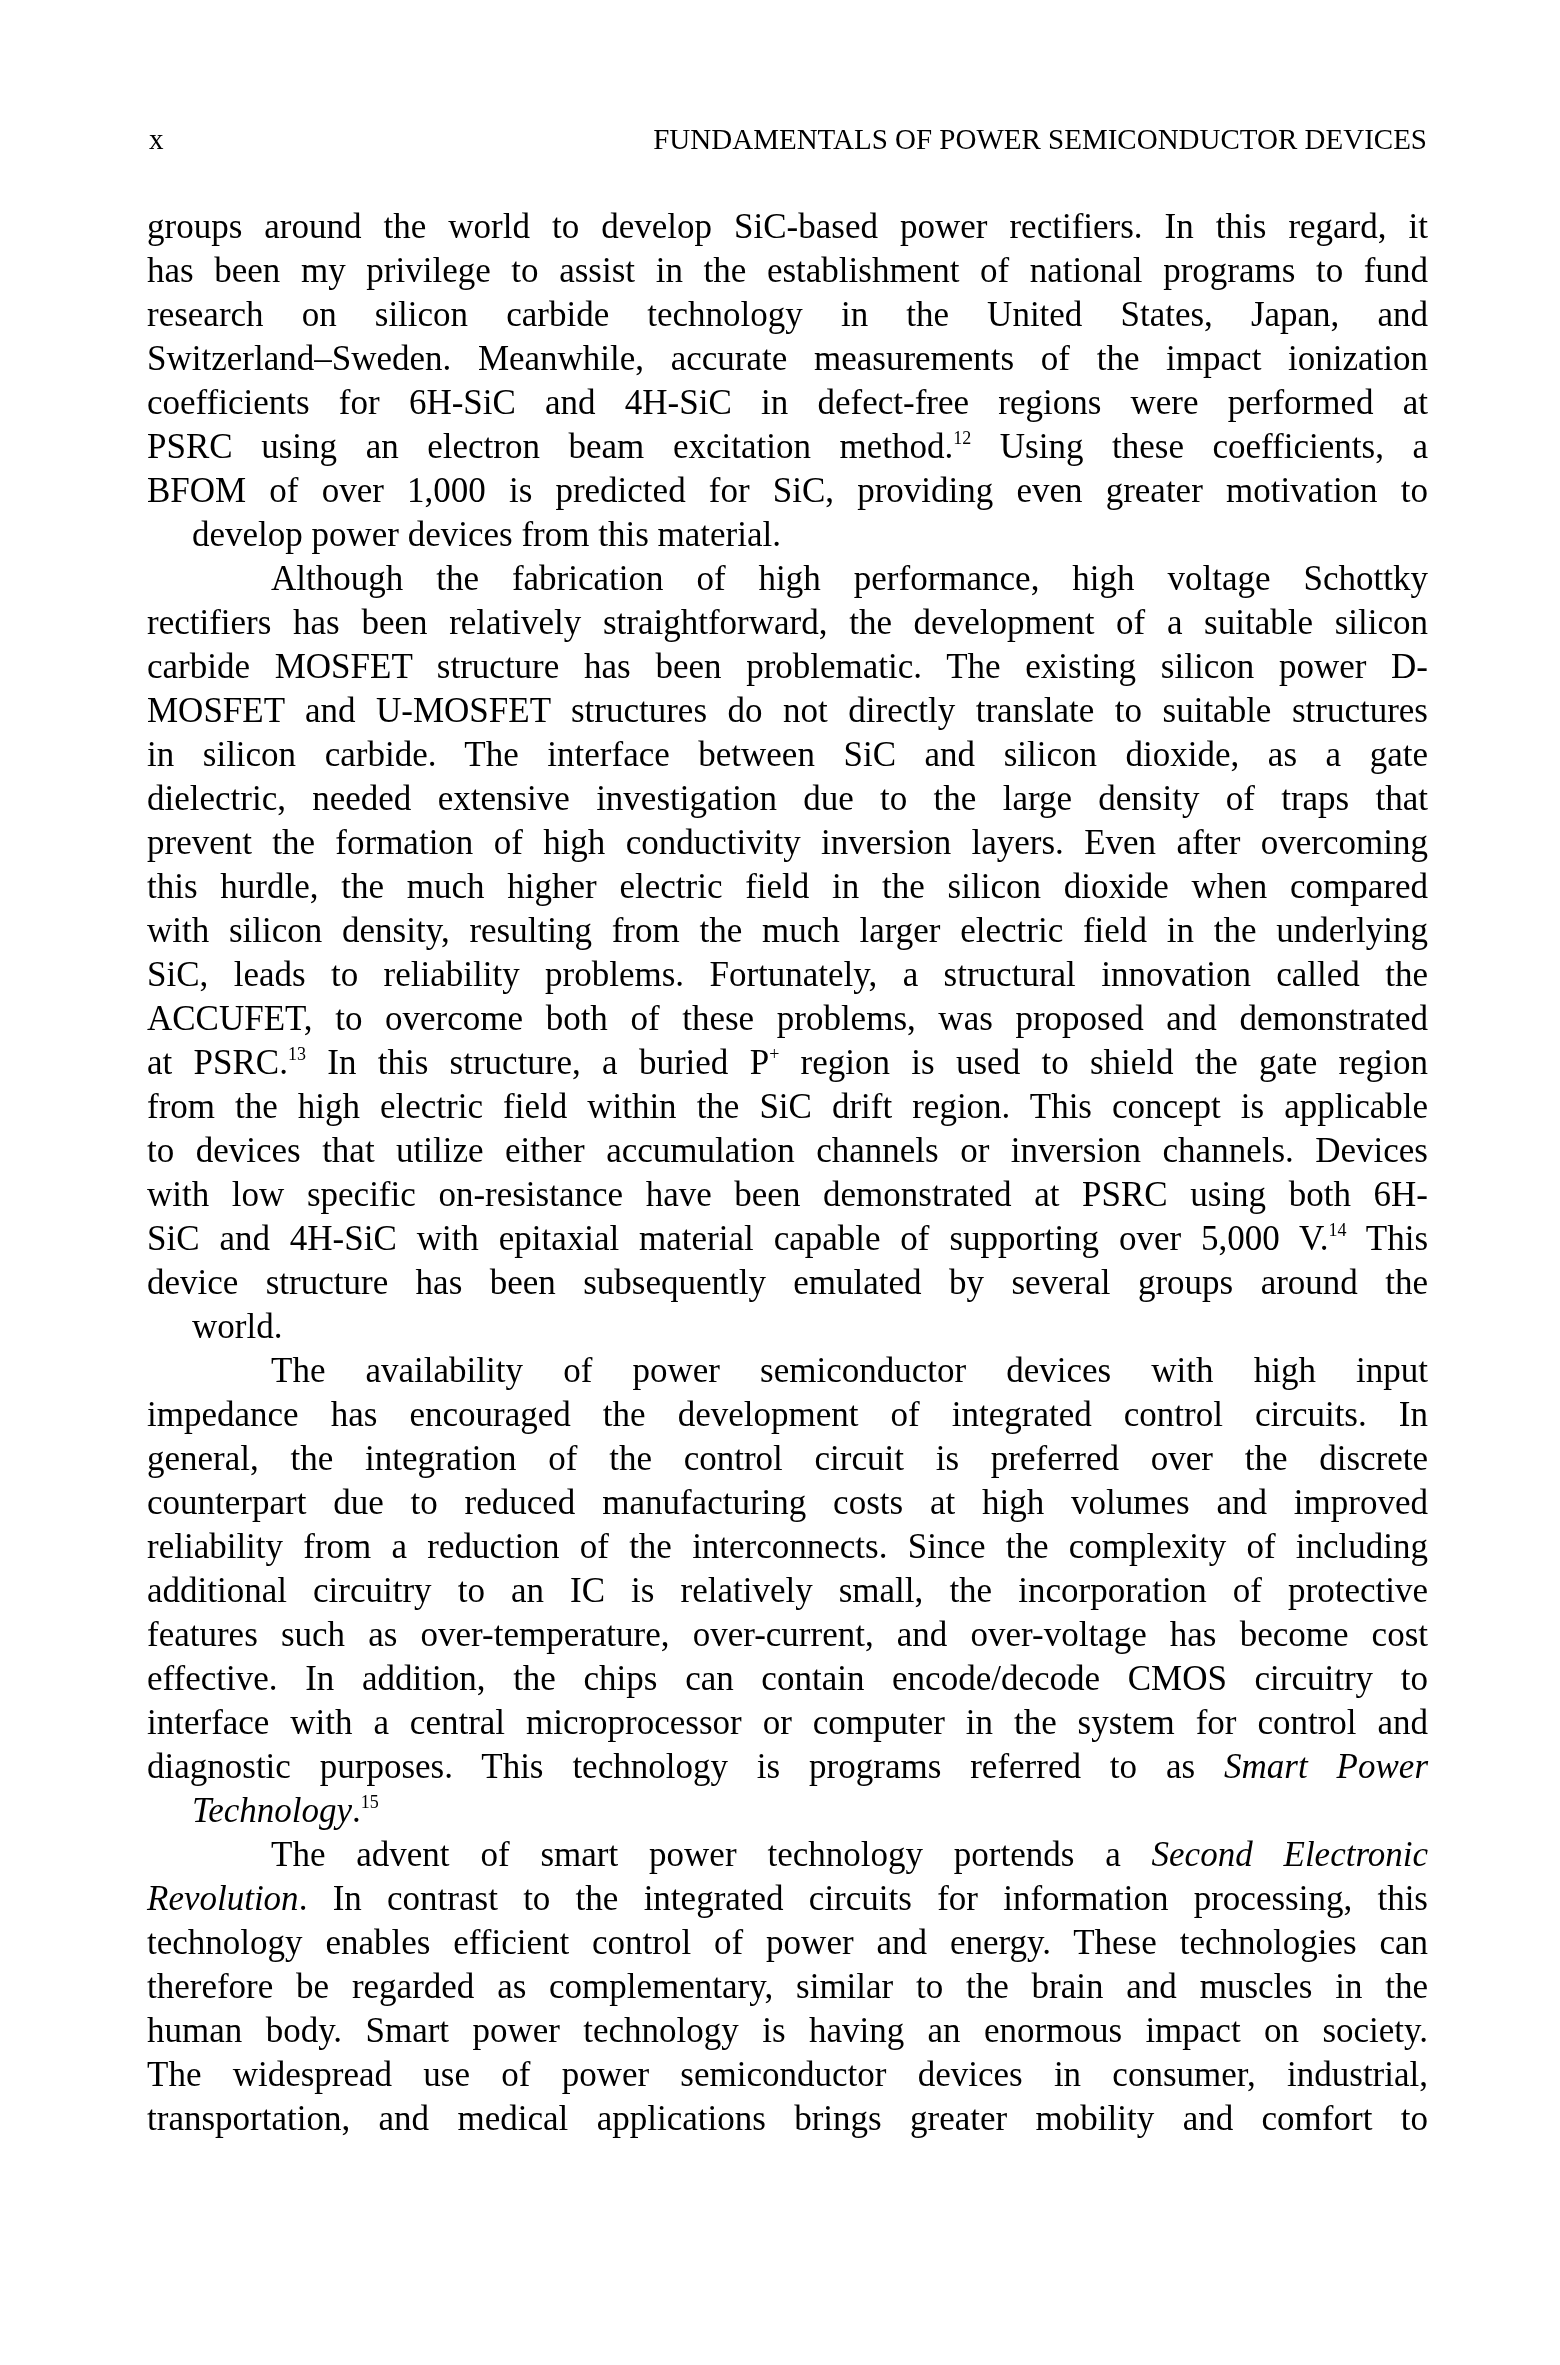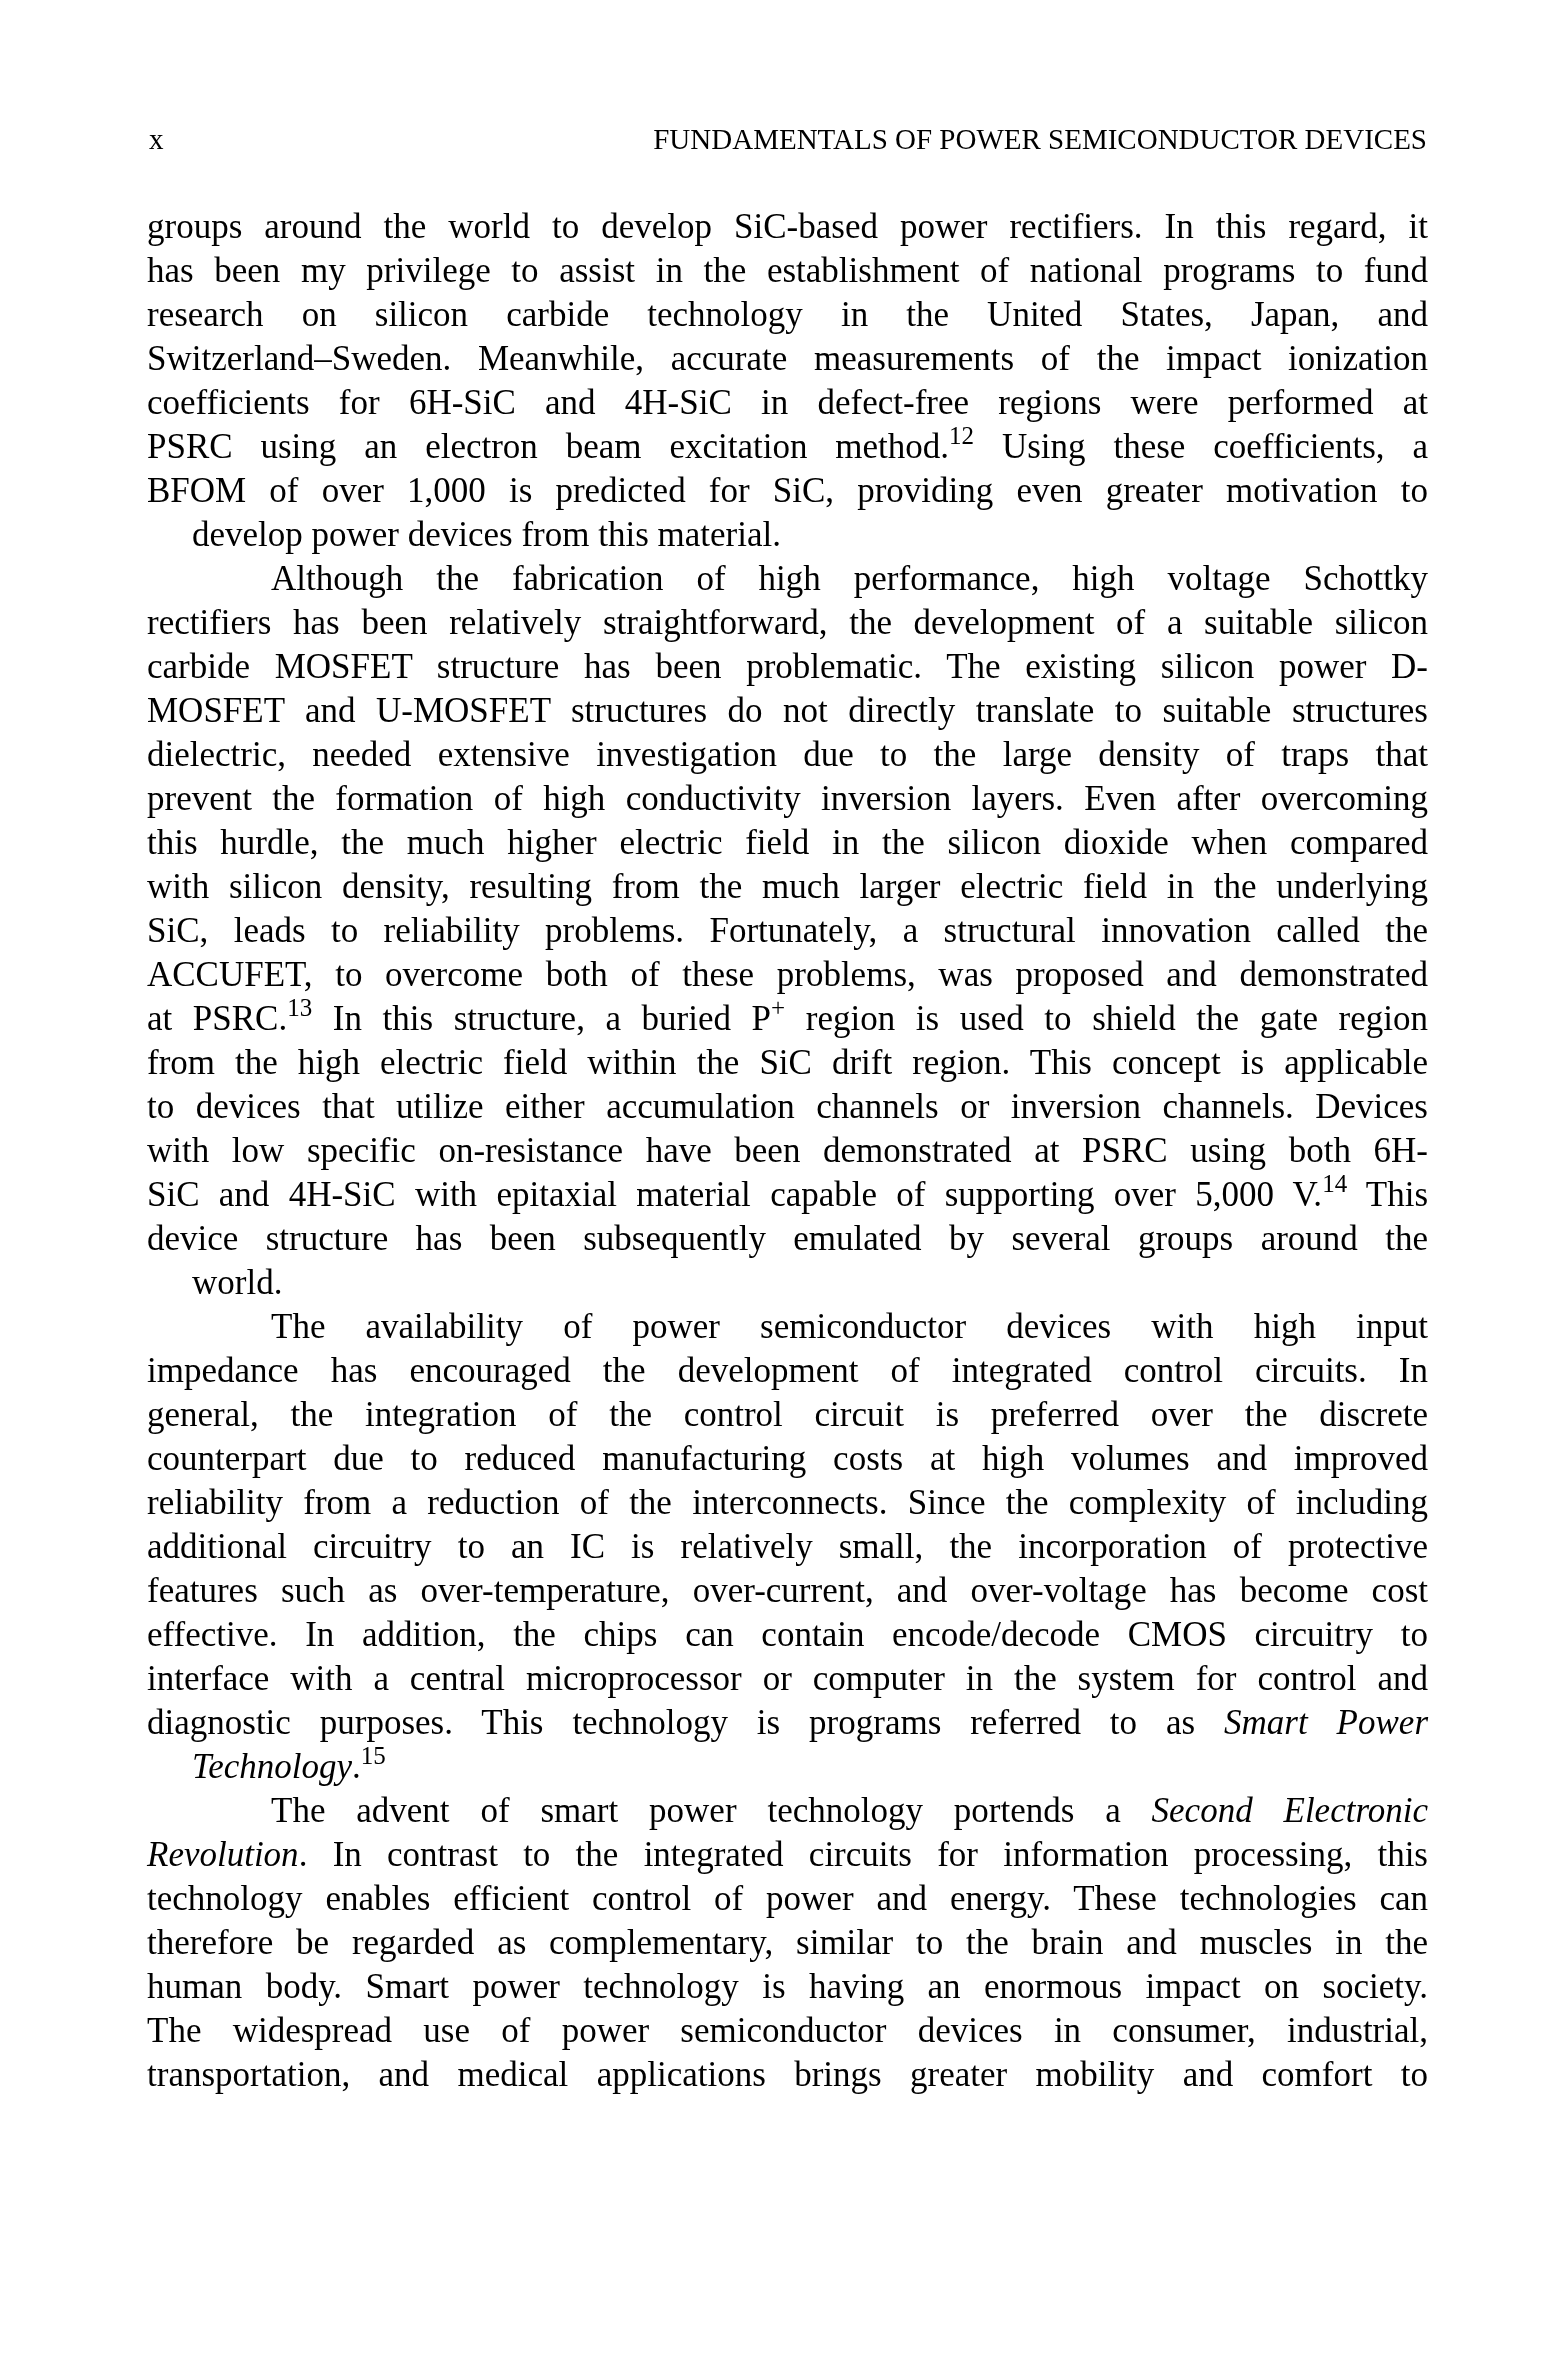--- a/index.html
+++ b/index.html
@@ -18,21 +18,21 @@
   .body {
     position: absolute; left: 147px; top: 205px; width: 1281px;
   }
   .line {
     height: 44px; line-height: 44px; font-size: 35px;
     text-align: justify; text-align-last: justify; white-space: nowrap;
     overflow: visible;
   }
   .line.last { text-align-last: left; margin-left: 45px; }
   .line.indent { padding-left: 124px; }
-  sup { font-size: 25px; line-height: 0; vertical-align: 0; position: relative; top: -13.6px; }
+  sup { font-size: 18px; line-height: 0; vertical-align: 0; position: relative; top: -13.6px; }
   em { font-style: italic; }
 </style>
 </head>
 <body>
 
 <div class="page">
   <div class="header">
     <span class="pno">x</span>
     <span class="title">FUNDAMENTALS OF POWER SEMICONDUCTOR DEVICES</span>
   </div>
@@ -42,20 +42,21 @@
       <div class="line">research on silicon carbide technology in the United States, Japan, and</div>
       <div class="line">Switzerland–Sweden. Meanwhile, accurate measurements of the impact ionization</div>
       <div class="line">coefficients for 6H-SiC and 4H-SiC in defect-free regions were performed at</div>
       <div class="line"><span>PSRC using an electron beam excitation method.</span><sup>12</sup><span> Using these coefficients, a</span></div>
       <div class="line">BFOM of over 1,000 is predicted for SiC, providing even greater motivation to</div>
       <div class="line last">develop power devices from this material.</div>
       <div class="line indent">Although the fabrication of high performance, high voltage Schottky</div>
       <div class="line">rectifiers has been relatively straightforward, the development of a suitable silicon</div>
       <div class="line">carbide MOSFET structure has been problematic. The existing silicon power D-</div>
       <div class="line">MOSFET and U-MOSFET structures do not directly translate to suitable structures</div>
+      <div class="line">in silicon carbide. The interface between SiC and silicon dioxide, as a gate</div>
       <div class="line">dielectric, needed extensive investigation due to the large density of traps that</div>
       <div class="line">prevent the formation of high conductivity inversion layers. Even after overcoming</div>
       <div class="line">this hurdle, the much higher electric field in the silicon dioxide when compared</div>
       <div class="line">with silicon density, resulting from the much larger electric field in the underlying</div>
       <div class="line">SiC, leads to reliability problems. Fortunately, a structural innovation called the</div>
       <div class="line">ACCUFET, to overcome both of these problems, was proposed and demonstrated</div>
       <div class="line"><span>at PSRC.</span><sup>13</sup><span> In this structure, a buried P</span><sup>+</sup><span> region is used to shield the gate region</span></div>
       <div class="line">from the high electric field within the SiC drift region. This concept is applicable</div>
       <div class="line">to devices that utilize either accumulation channels or inversion channels. Devices</div>
       <div class="line">with low specific on-resistance have been demonstrated at PSRC using both 6H-</div>

